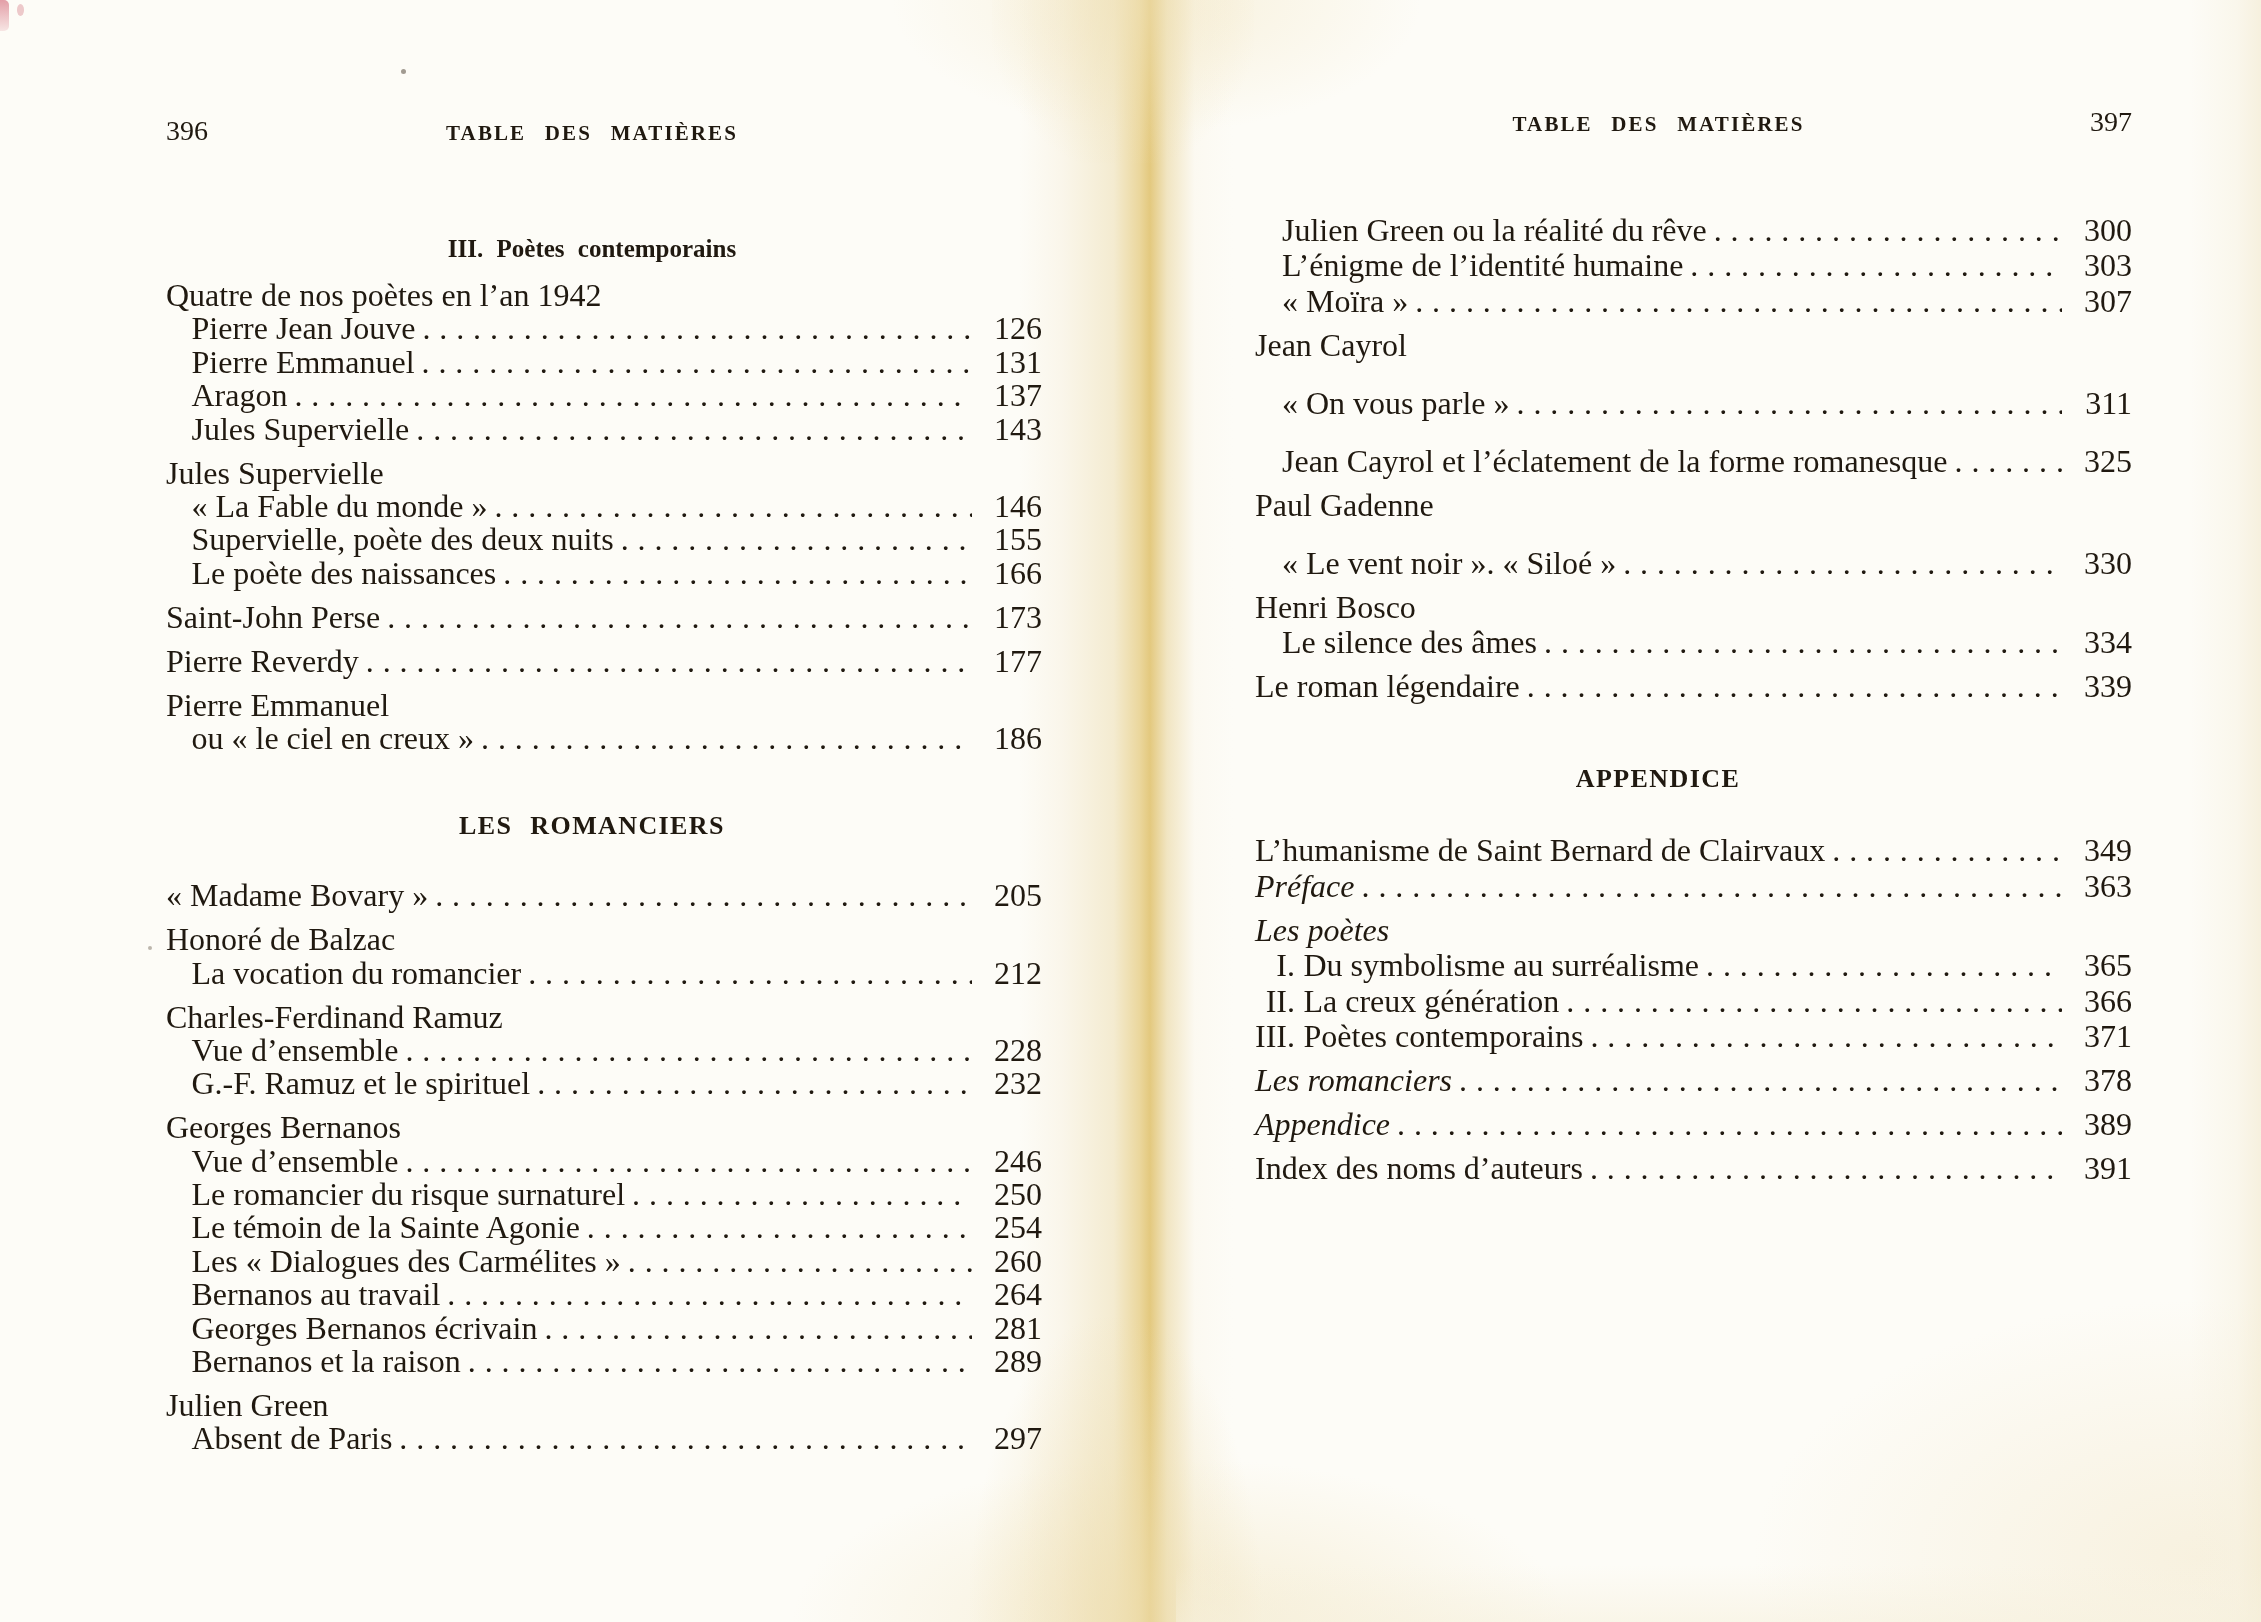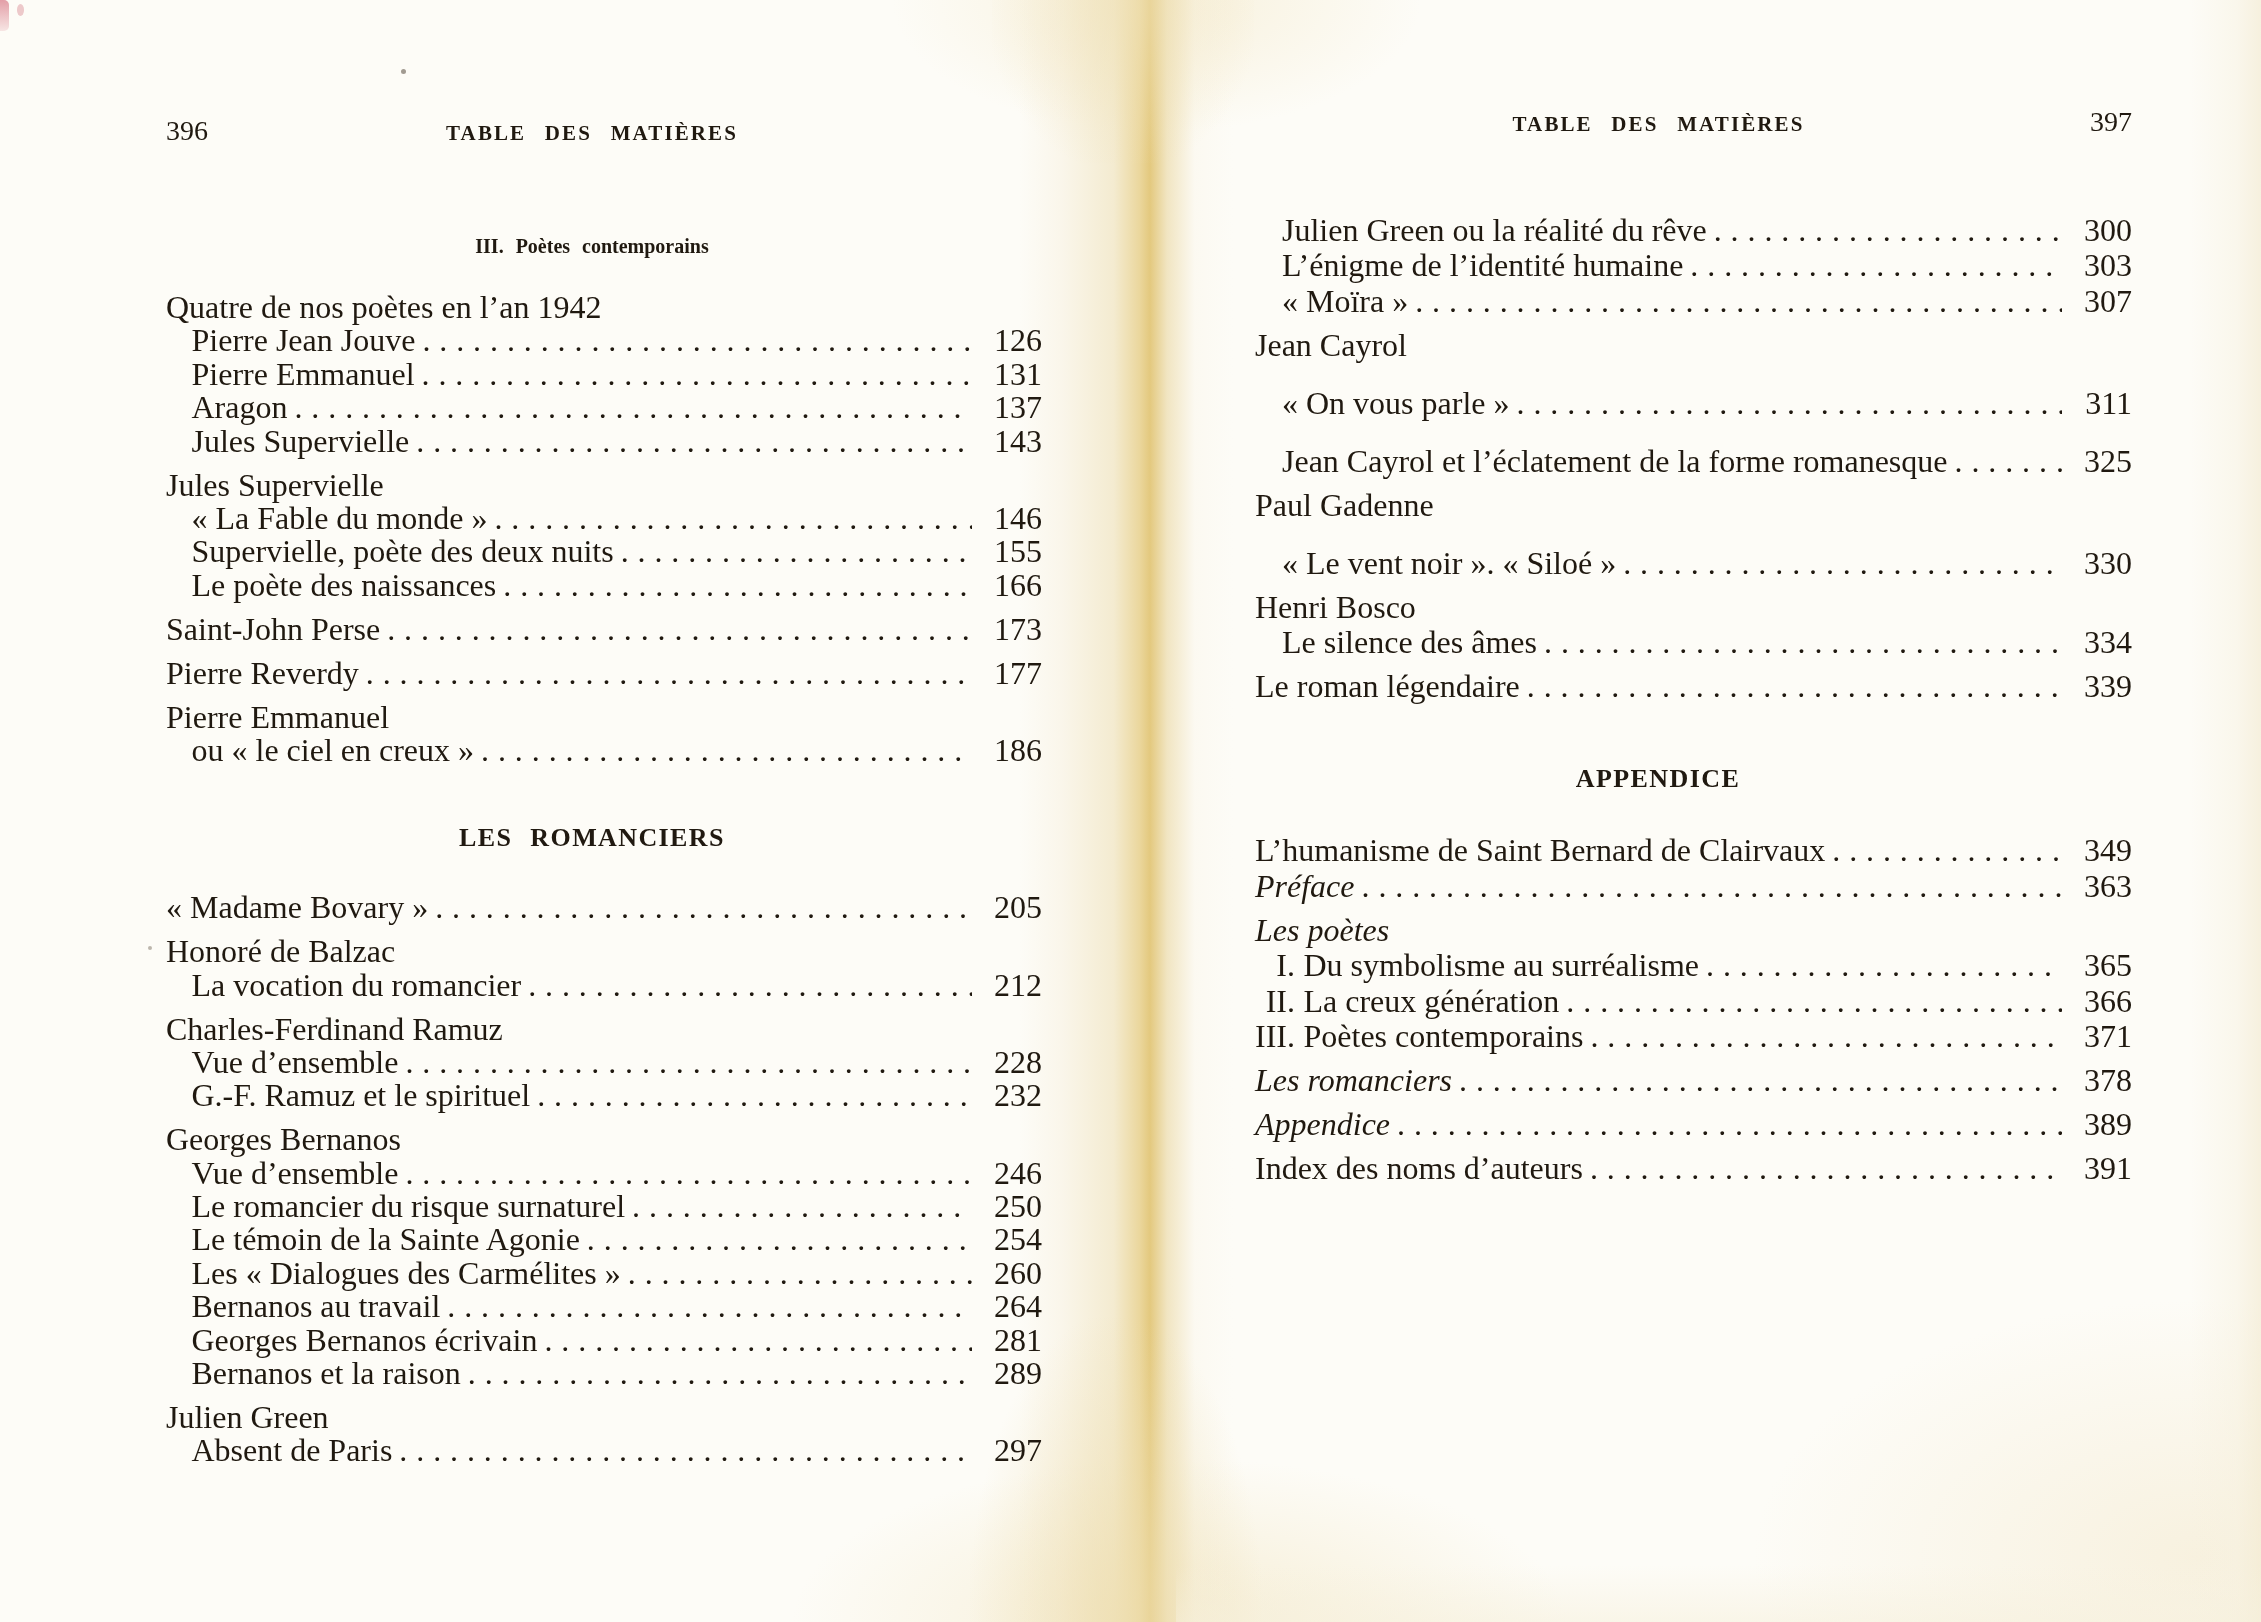--- a/index.html
+++ b/index.html
@@ -78,21 +78,21 @@
   .right-page .row.gap-md{}
   .lvl1{padding-left:25.5px;}
   .right-page .lvl1{padding-left:27px;}
   .label{white-space:nowrap;}
   .italic .label{font-style:italic;}
   .rnum{display:inline-block;flex:none;width:40px;text-align:right;margin-right:8.5px;}
   .dots{flex:1;min-width:0;overflow:hidden;white-space:nowrap;letter-spacing:8.9px;margin-left:7px;margin-right:10px;}
   .pnum{flex:none;width:60px;text-align:right;}
 
   .row-heading{display:block;text-align:center;font-weight:bold;}
-  .subheading{font-size:20px;word-spacing:7px;margin:0 0 33px 0;}
+  .subheading{font-size:25px;word-spacing:7px;margin:0 0 16px 0;}
   .left-page .subheading{padding-right:24px;}
   .bigheading{font-size:26px;letter-spacing:1.4px;word-spacing:10px;}
   .left-page .bigheading{margin:57px 0 38px 0;padding-right:24px;}
   .right-page .bigheading{margin:62px 0 40px 0;padding-right:71px;}
 </style>
 </head>
 <body>
 
 <div class="scan">
 

